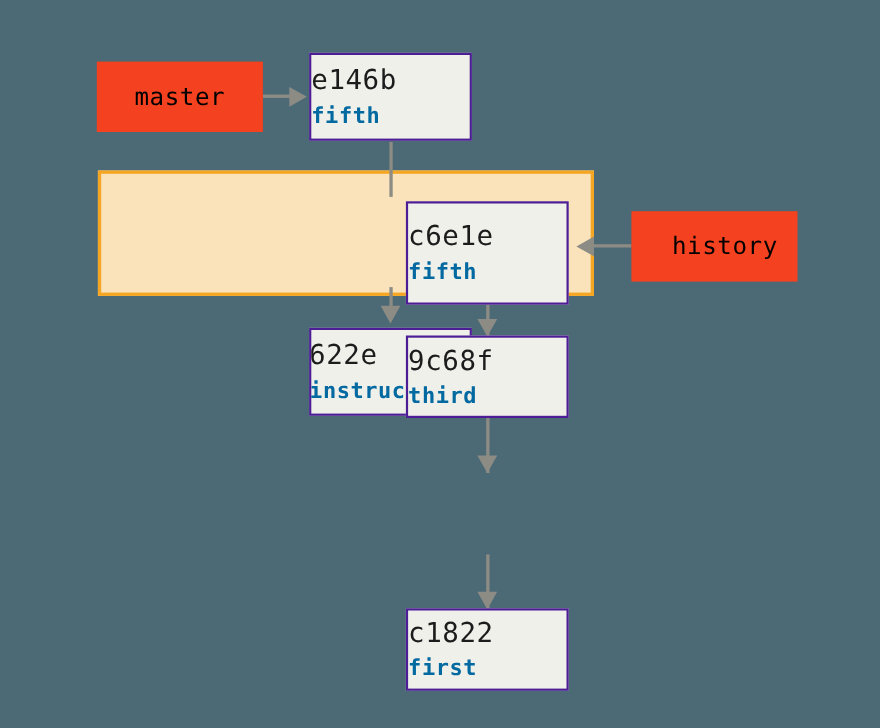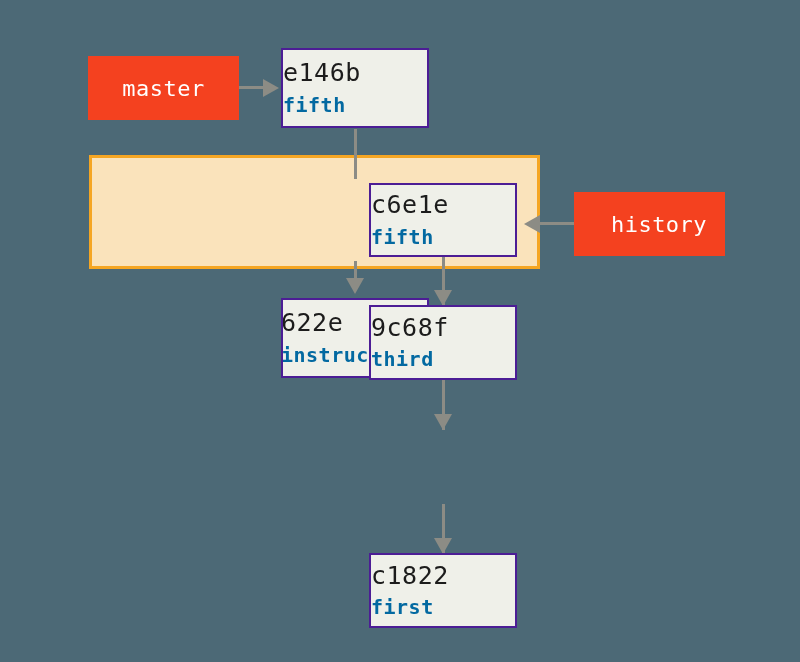--- a/index.html
+++ b/index.html
@@ -19,21 +19,21 @@
     height: 662px;
   }
 
   
   .ref-box {
     position: absolute;
     background: #f4411f;
     display: flex;
     align-items: center;
     justify-content: center;
-    color: #ffffff;
+    color: #000000;
     font-size: 22px;
     letter-spacing: 0.5px;
     box-sizing: border-box;
   }
 
   
   .commit {
     position: absolute;
     background: #eff0e9;
     border: 2px solid #4c1d95;
@@ -164,21 +164,21 @@
   <div class="commit z-front" style="left:281px; top:48px; width:148px; height:80px;">
     <span class="sha">e146b</span>
     <span class="msg">fifth</span>
   </div>
 
   <div class="commit faded clipped z-back" style="left:281px; top:178px; width:148px; height:80px;">
     <span class="sha">81a7</span>
     <span class="msg">four</span>
   </div>
 
-  <div class="commit z-front" style="left:369px; top:183px; width:148px; height:74px;">
+  <div class="commit z-front" style="left:369px; top:183px; width:148px; height:94px;">
     <span class="sha">c6e1e</span>
     <span class="msg">fifth</span>
   </div>
 
   <div class="commit clipped z-mid" style="left:281px; top:298px; width:148px; height:80px;">
     <span class="sha">622e</span>
     <span class="msg">instruct</span>
   </div>
 
   <div class="commit z-front" style="left:369px; top:305px; width:148px; height:75px;">

